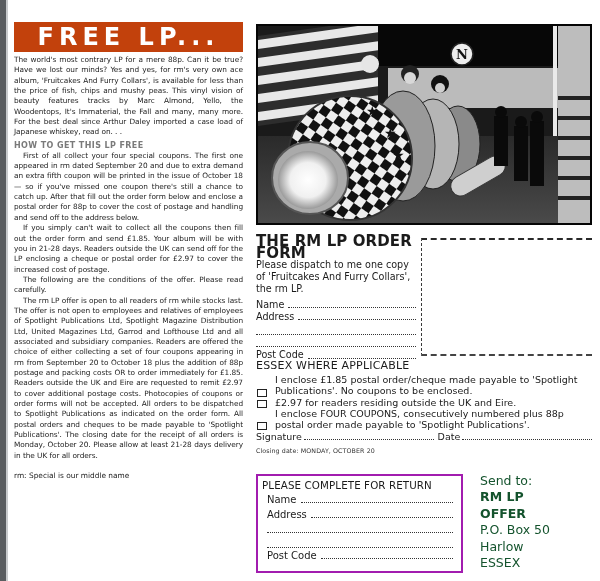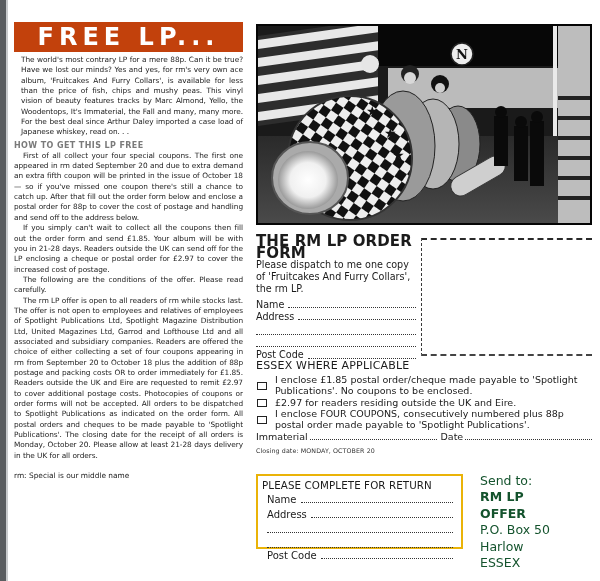--- a/index.html
+++ b/index.html
@@ -7,21 +7,21 @@
   body { position: relative; font-family: "DejaVu Sans", sans-serif; color: #1a1a1a; }
   .edge { position: absolute; left: 0; top: 0; width: 6px; height: 581px; background: #5a5d60; }
   .edge2 { position: absolute; left: 6px; top: 0; width: 2px; height: 581px; background: #c9cbcd; }
 
   
   .left { position: absolute; left: 14px; top: 22px; width: 229px; }
   .banner { background: #c2410c; color: #fff; text-align: center; font-family: "DejaVu Sans", sans-serif; font-weight: bold; }
   .banner.b1 { height: 30px; line-height: 31px; font-size: 24px; letter-spacing: 5px; }
   .banner.b2 { margin-top: 3px; height: 28px; line-height: 29px; font-size: 24px; letter-spacing: 8px; font-weight: normal; }
   .body-text { font-size: 7.35px; line-height: 10.35px; text-align: justify; color: #1b1b1b; letter-spacing: -0.05px; }
-  .intro { margin-top: 3px; margin-left: 7px; }
+  .intro { margin-top: 3px; }
   .subhead { font-size: 8px; color: #7a7a7a; letter-spacing: 0.4px; margin-top: 3px; line-height: 10px; font-weight: bold; }
   .para { text-indent: 9px; }
   .bold-para { font-weight: bold; font-size: 7.45px; line-height: 10.4px; margin-top: 9px; text-align: justify; }
   .signoff { font-size: 7.4px; margin-top: 10px; line-height: 10px; }
   .signoff b { font-weight: normal; }
 
   
   .photo { position: absolute; left: 256px; top: 24px; width: 336px; height: 201px; background: #0c0c0c; border: 2px solid #050505; overflow: hidden; }
   .photo svg { display: block; }
 
@@ -29,27 +29,27 @@
   .order { position: absolute; left: 256px; top: 235px; width: 160px; font-size: 9.6px; line-height: 12.2px; color: #1b1b1b; }
   .order .title { font-weight: bold; font-size: 15px; letter-spacing: 0.1px; line-height: 12px; }
   .order .line { display: flex; white-space: nowrap; }
   .order .dots { flex: 1; border-bottom: 1px dotted #333; margin: 0 0 3px 4px; }
   .order .dotline { height: 12.2px; border-bottom: 1px dotted #333; margin-bottom: 0; }
 
   .coupon-box { position: absolute; left: 421px; top: 238px; width: 171px; height: 118px; border-top: 2px dashed #2a2a2a; border-bottom: 2px dashed #2a2a2a; border-left: 1.5px dashed #3a3a3a; border-bottom-color: #444; }
 
   .tick { position: absolute; left: 256px; top: 359px; width: 336px; font-size: 9.5px; line-height: 11.3px; color: #1b1b1b; }
   .tick .heading { font-size: 11px; letter-spacing: 0.2px; margin-bottom: 2px; line-height: 13px; }
-  .tick .opt { display: flex; align-items: center; }
+  .tick .opt { display: flex; align-items: flex-end; }
   .tick .box { flex: none; width: 10px; height: 8px; border: 1px solid #222; margin: 1.5px 8px 0 1px; }
   .tick .sig { display: flex; white-space: nowrap; margin-top: 1px; }
   .tick .sig .dots { flex: 1; border-bottom: 1px dotted #333; margin: 0 4px 3px 2px; }
   .tick .closing { font-size: 6.3px; margin-top: 2px; letter-spacing: 0.1px; color: #333; }
 
-  .return { position: absolute; left: 256px; top: 474px; width: 207px; height: 75px; border: 2px solid #eab308; padding: 3px 0 0 4px; font-size: 10px; line-height: 15px; color: #1b1b1b; }
+  .return { position: absolute; left: 256px; top: 474px; width: 207px; height: 99px; border: 2px solid #a21caf; padding: 3px 0 0 4px; font-size: 10px; line-height: 15px; color: #1b1b1b; }
   .return .rt { font-size: 10.3px; letter-spacing: 0.1px; line-height: 12px; margin-bottom: 1px; }
   .return .line { display: flex; white-space: nowrap; padding-left: 5px; line-height: 15px; height: 15px; }
   .return .line .dots { flex: 1; border-bottom: 1px dotted #333; margin: 0 8px 4px 4px; }
   .return .dotline { height: 15px; margin: 0 8px 0 5px; border-bottom: 1px dotted #333; position: relative; top: -4px; }
 
   .sendto { position: absolute; left: 480px; top: 473px; font-size: 12.5px; line-height: 16.4px; color: #14532d; }
   .sendto .strong { font-weight: bold; }
 </style>
 </head>
 <body>
@@ -185,21 +185,21 @@
   </div>
   <div class="opt">
     <span class="box"></span>
     <span>£2.97 for readers residing outside the UK and Eire.</span>
   </div>
   <div class="opt">
     <span class="box"></span>
     <span>I enclose FOUR COUPONS, consecutively numbered plus 88p postal order made payable to 'Spotlight Publications'.</span>
   </div>
   <div class="sig">
-    <span>Immaterial</span>
+    <span>Signature</span>
       <span class="dots"></span>
     <span>Date</span>
       <span class="dots" style="margin-right:0"></span>
   </div>
   <div class="closing">Closing date: MONDAY, OCTOBER 20</div>
 </div>
 
 <div class="return">
   <div class="rt">PLEASE COMPLETE FOR RETURN</div>
   <div class="line">

